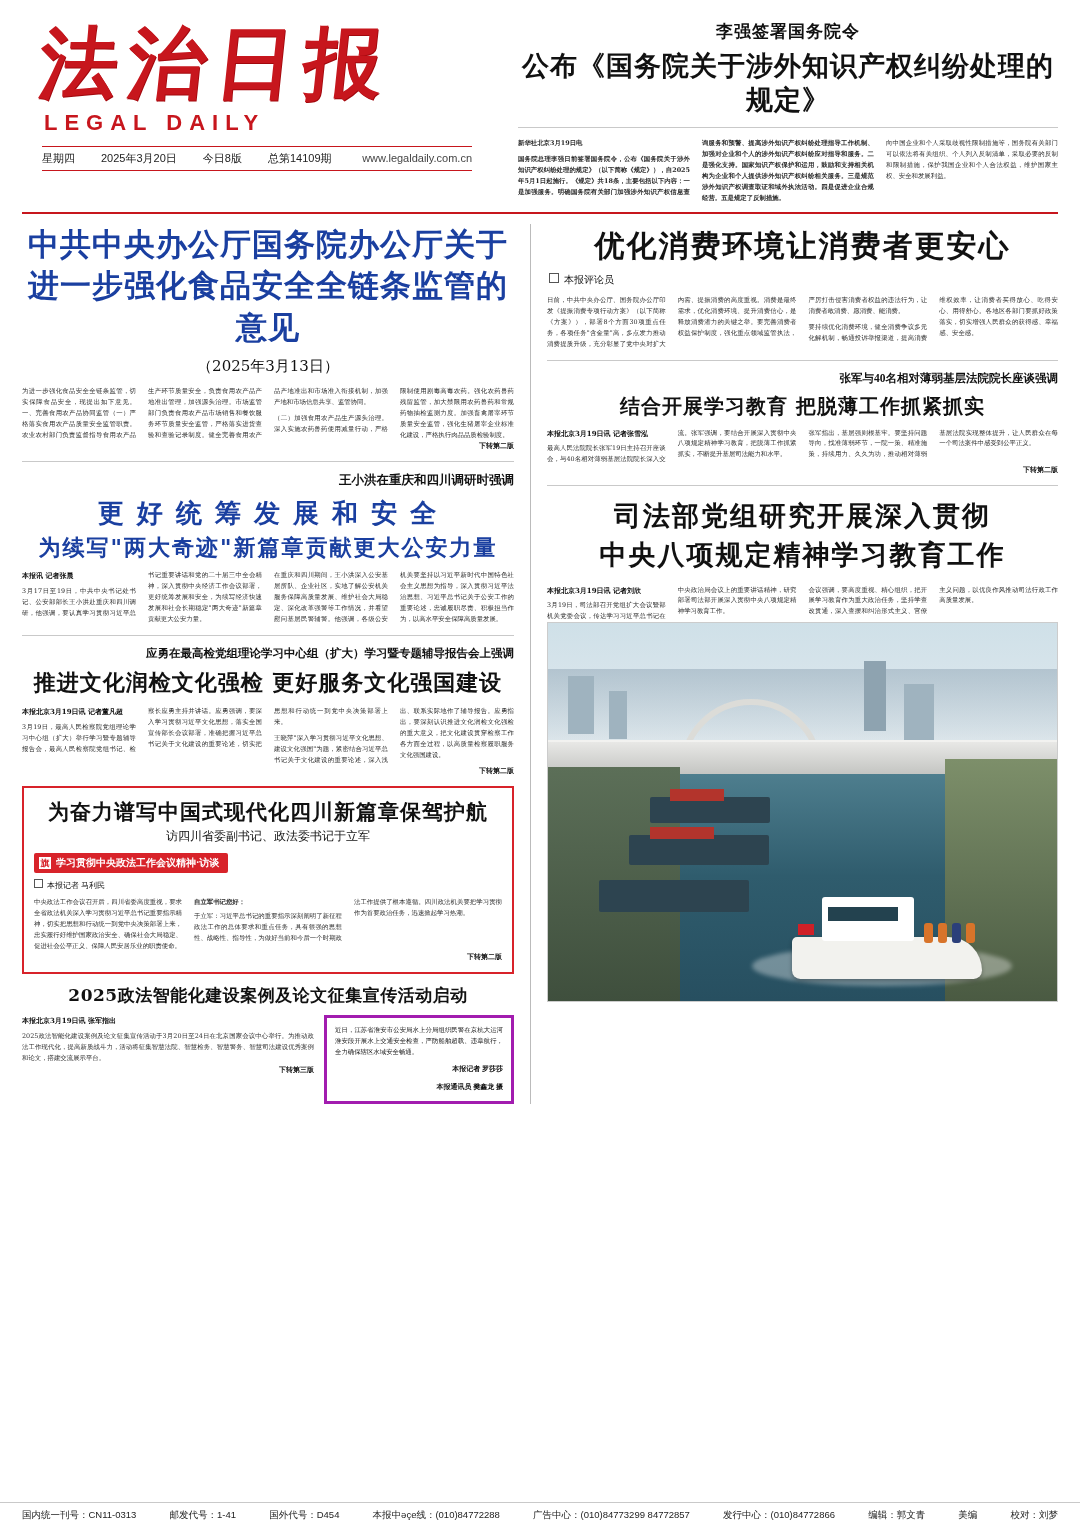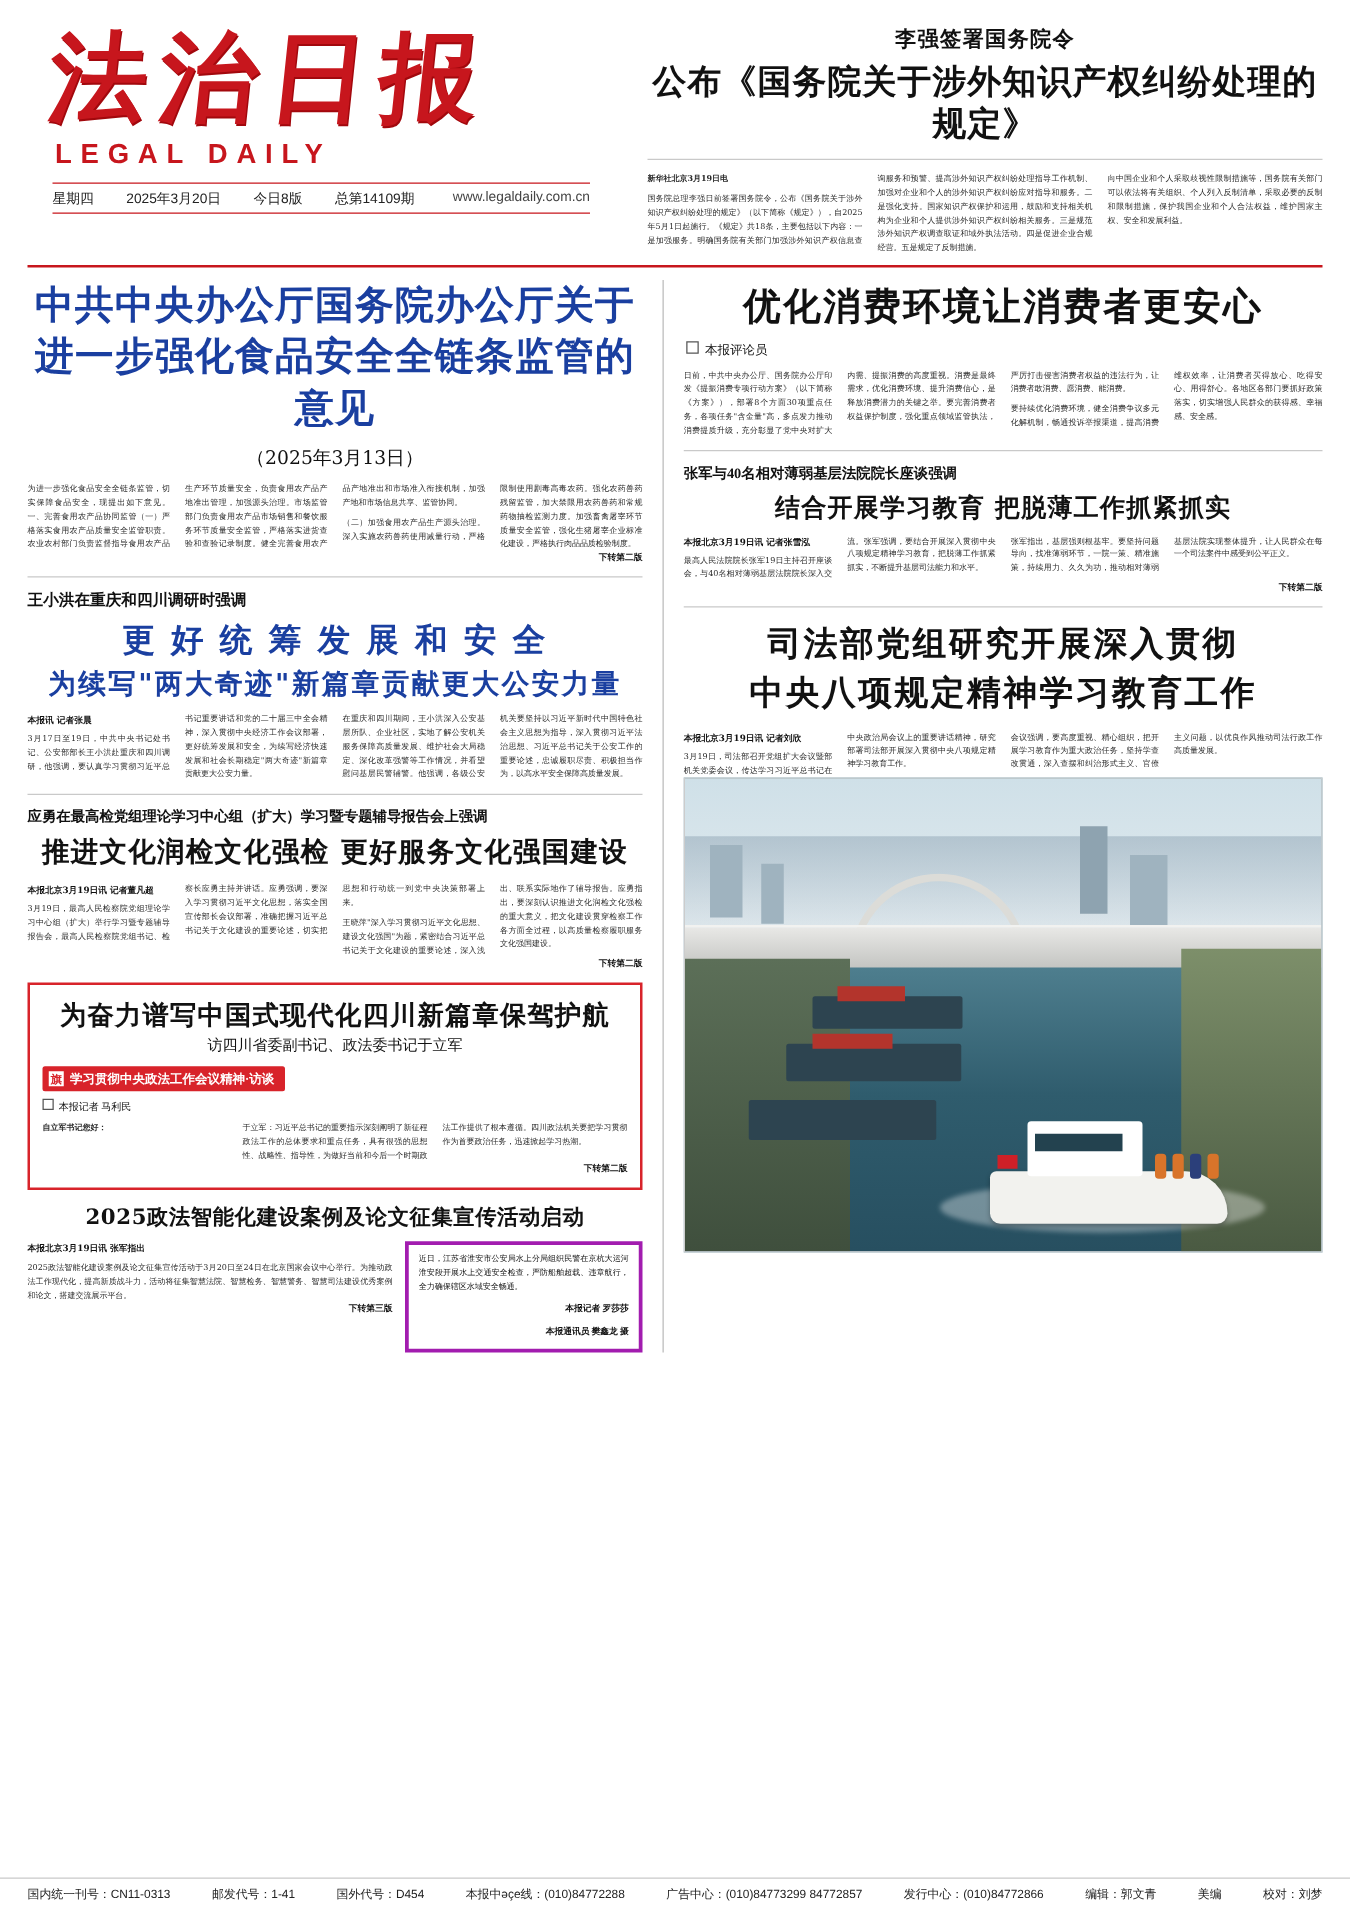--- a/index.html
+++ b/index.html
@@ -67,21 +67,21 @@
   hr.thick{border:none;border-top:2px solid #c7161d;margin:8px 0 6px;}
 
   
   .lead-h{
     font-family:"DejaVu Serif", serif;
     color:#1a3fa0;font-weight:700;font-size:31px;line-height:1.35;
     text-align:center;letter-spacing:1px;
   }
   .lead-date{text-align:center;font-size:15px;margin:8px 0 10px;font-family:"DejaVu Serif",serif;}
 
-  .sub-kicker{text-align:left;font-size:12.5px;font-weight:700;margin-bottom:6px;}
+  .sub-kicker{text-align:right;font-size:12.5px;font-weight:700;margin-bottom:6px;}
   .h2-blue{
     font-family:"DejaVu Serif", serif;color:#1a3fa0;font-weight:700;
     font-size:26px;line-height:1.4;text-align:center;letter-spacing:2px;
   }
   .h2-black{
     font-family:"DejaVu Serif", serif;font-weight:700;
     font-size:22px;line-height:1.4;text-align:center;letter-spacing:1px;
   }
   .h-right-big{
     font-family:"DejaVu Serif", serif;font-weight:700;font-size:30px;
@@ -180,21 +180,21 @@
         <span class="site">www.legaldaily.com.cn</span>
       </div>
     </div>
 
     <div class="mast-right">
       <div class="kicker">李强签署国务院令</div>
       <div class="headline-top">公布《国务院关于涉外知识产权纠纷处理的规定》</div>
       <hr class="rule">
       <div class="cols" style="column-count:3;">
         <p class="btxt" style="margin:0 0 5px;"><b>新华社北京3月19日电</b></p>
-        <p class="btxt" style="margin:0 0 5px;">国务院总理李强日前签署国务院令，公布《国务院关于涉外知识产权纠纷处理的规定》（以下简称《规定》），自2025年5月1日起施行。《规定》共18条，主要包括以下内容：一是加强服务。明确国务院有关部门加强涉外知识产权信息查询服务和预警、提高涉外知识产权纠纷处理指导工作机制、加强对企业和个人的涉外知识产权纠纷应对指导和服务。二是强化支持。国家知识产权保护和运用，鼓励和支持相关机构为企业和个人提供涉外知识产权纠纷相关服务。三是规范涉外知识产权调查取证和域外执法活动。四是促进企业合规经营。五是规定了反制措施。</p>
+        <p class="btxt" style="margin:0 0 5px;font-weight:bold;">国务院总理李强日前签署国务院令，公布《国务院关于涉外知识产权纠纷处理的规定》（以下简称《规定》），自2025年5月1日起施行。《规定》共18条，主要包括以下内容：一是加强服务。明确国务院有关部门加强涉外知识产权信息查询服务和预警、提高涉外知识产权纠纷处理指导工作机制、加强对企业和个人的涉外知识产权纠纷应对指导和服务。二是强化支持。国家知识产权保护和运用，鼓励和支持相关机构为企业和个人提供涉外知识产权纠纷相关服务。三是规范涉外知识产权调查取证和域外执法活动。四是促进企业合规经营。五是规定了反制措施。</p>
         <p class="btxt" style="margin:0;">向中国企业和个人采取歧视性限制措施等，国务院有关部门可以依法将有关组织、个人列入反制清单，采取必要的反制和限制措施，保护我国企业和个人合法权益，维护国家主权、安全和发展利益。</p>
       </div>
     </div>
   </div>
 
   <hr class="thick">
 
   <div class="body-wrap">
 
     <div class="col-left">
@@ -242,20 +242,21 @@
         <div style="display:flex;align-items:center;gap:10px;">
           <span class="badge">
             <span class="sq">旗</span>
             <span>学习贯彻中央政法工作会议精神·访谈</span>
           </span>
         </div>
         <div class="reporter">
           <span class="box"></span><span>本报记者  马利民</span>
         </div>
         <div class="cols" style="column-count:3;margin-top:6px;">
+          <p class="btxt" style="margin:0 0 4px;">中央政法工作会议召开后，四川省委高度重视，要求全省政法机关深入学习贯彻习近平总书记重要指示精神，切实把思想和行动统一到党中央决策部署上来，忠实履行好维护国家政治安全、确保社会大局稳定、促进社会公平正义、保障人民安居乐业的职责使命。</p>
           <p class="btxt" style="margin:0 0 3px;"><b>自立军书记您好：</b></p>
           <p class="btxt" style="margin:0;">于立军：习近平总书记的重要指示深刻阐明了新征程政法工作的总体要求和重点任务，具有很强的思想性、战略性、指导性，为做好当前和今后一个时期政法工作提供了根本遵循。四川政法机关要把学习贯彻作为首要政治任务，迅速掀起学习热潮。</p>
         </div>
         <div class="jump">下转第二版</div>
       </div>
 
       <div>
         <div class="small-h">2025政法智能化建设案例及论文征集宣传活动启动</div>
         <div style="display:flex;gap:10px;">
           <div style="flex:1;">

